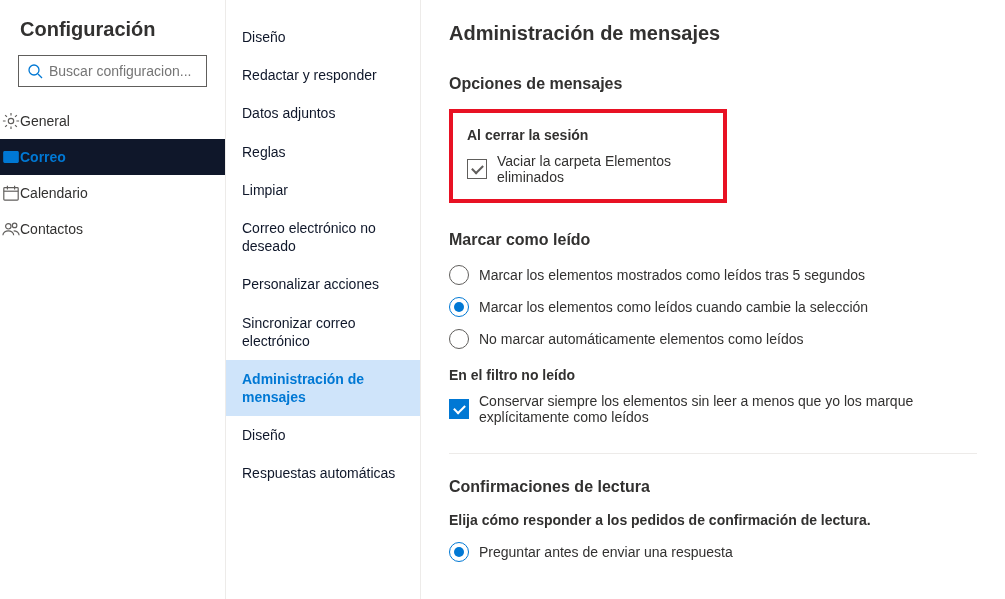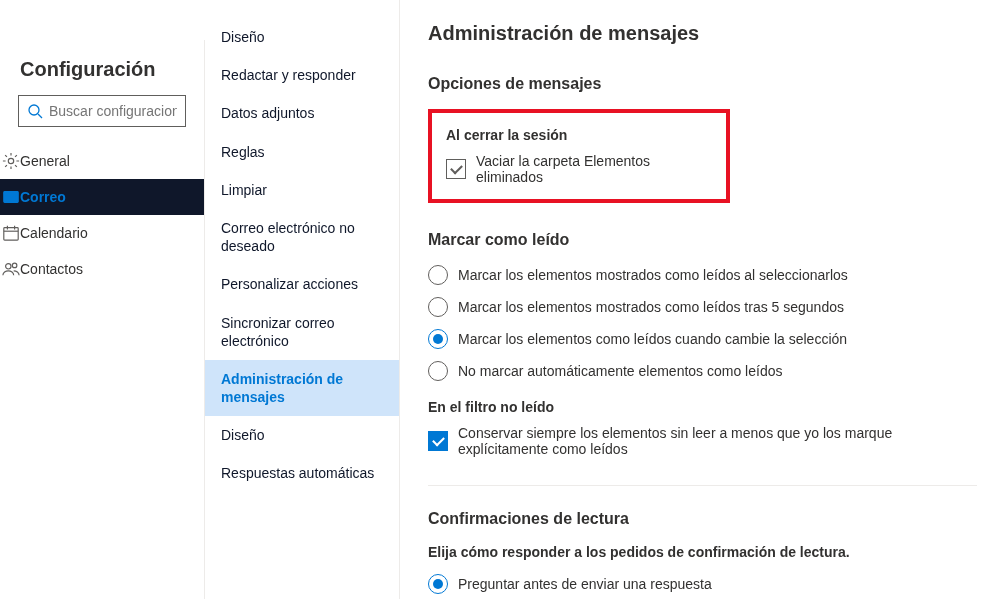--- a/index.html
+++ b/index.html
@@ -8,25 +8,24 @@
     font-size: 14px;
     color: #323130;
     background: #fff;
     width: 1005px;
     height: 599px;
     overflow: hidden;
     display: flex;
   }
   
   .sidebar-left {
-    width: 205px;
+    width: 226px;
     border-right: 1px solid #edebe9;
     padding: 18px 0 0 0;
     flex-shrink: 0;
-    margin-top: 40px;
   }
   .sidebar-left h1 {
     font-size: 20px;
     font-weight: 600;
     padding: 0 20px 14px 20px;
   }
   .search-box {
     margin: 0 18px 16px 18px;
     border: 1px solid #605e5c;
     height: 32px;
@@ -101,21 +100,21 @@
   }
   .sub-label {
     font-size: 14px;
     font-weight: 600;
     margin-bottom: 10px;
   }
   .highlight-box {
     border: 4px solid #e81123;
     padding: 14px 14px 14px 14px;
     margin-bottom: 26px;
-    width: 302px;
+    width: 278px;
   }
   .checkbox-row {
     display: flex;
     align-items: center;
     gap: 10px;
     margin-bottom: 8px;
   }
   .checkbox-row:last-child { margin-bottom: 0; }
   .chk {
     width: 20px; height: 20px;
@@ -240,24 +239,20 @@
         <div class="chk plain-check"></div>
         <span>Vaciar la carpeta Elementos eliminados</span>
       </div>
     </div>
   </div>
 
   <div class="section">
     <h2>Marcar como leído</h2>
     <div class="radio-row">
       <div class="radio"></div>
-      <span>Marcar los elementos mostrados como leídos al seleccionarlos</span>
-    </div>
-    <div class="radio-row">
-      <div class="radio"></div>
       <span>Marcar los elementos mostrados como leídos tras 5 segundos</span>
     </div>
     <div class="radio-row">
       <div class="radio selected"></div>
       <span>Marcar los elementos como leídos cuando cambie la selección</span>
     </div>
     <div class="radio-row">
       <div class="radio"></div>
       <span>No marcar automáticamente elementos como leídos</span>
     </div>

